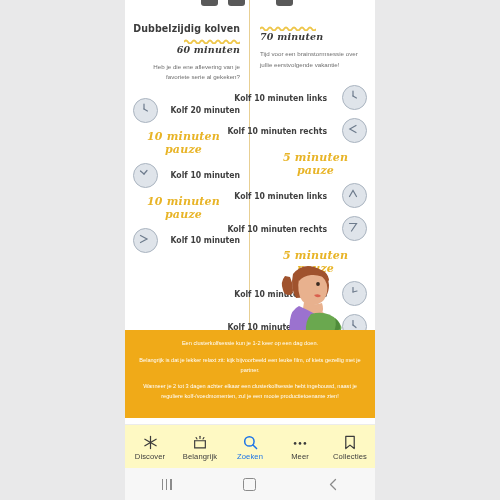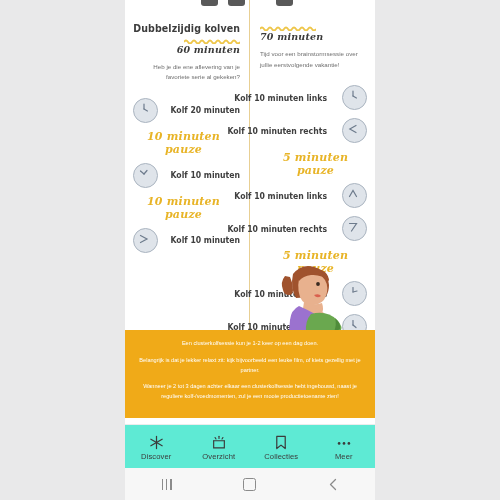--- a/index.html
+++ b/index.html
@@ -104,21 +104,21 @@
     padding:9px 14px 0 14px;
   }
   .note p{
     margin:0 0 7px 0;color:#ffffff;font-size:5.6px;line-height:1.75;
     text-align:center;font-family:"Liberation Sans",sans-serif;
   }
 
   
   .appnav{
     position:absolute;left:125px;top:424px;width:250px;height:44px;
-    background:#5eead4;display:flex;align-items:center;
+    background:#fef9c3;display:flex;align-items:center;
     border-top:1px solid #ececec;
   }
   .navitem{
     flex:1;display:flex;flex-direction:column;align-items:center;
     justify-content:center;gap:2px;
   }
   .navicon{height:16px;display:flex;align-items:flex-end;}
   .navlabel{font-size:7.6px;color:#3b3b3b;letter-spacing:.1px;}
   .navitem.active .navlabel{color:#1a73e8;}
 
@@ -334,48 +334,59 @@
         <svg width="16" height="15" viewBox="0 0 18 16">
             <g stroke="#3b3b3b" stroke-width="1.3" fill="none" stroke-linecap="round">
               <path d="M3 6 V14 H15 V6"></path>
               <path d="M3 6 H15"></path>
               <path d="M9 1 V3.4"></path>
               <path d="M4.6 2.4 L5.6 4"></path>
               <path d="M13.4 2.4 L12.4 4"></path>
             </g>
           </svg>
       </span>
-      <span class="navlabel">Overzicht</span>
-    </div>
-
-
-    <div class="navitem">
+      <span class="navlabel">Belangrijk</span>
+    </div>
+
+    <div class="navitem active">
       <span class="navicon">
-        <svg width="14" height="15" viewBox="0 0 14 16">
-            <g stroke="#3b3b3b" stroke-width="1.3" fill="none" stroke-linejoin="round">
-              <path d="M2.5 1.5 H11.5 V14.5 L7 10.8 L2.5 14.5 Z"></path>
+        <svg width="15" height="15" viewBox="0 0 16 16">
+            <g stroke="#1a73e8" stroke-width="1.6" fill="none" stroke-linecap="round">
+              <circle cx="6.8" cy="6.8" r="5"></circle>
+              <path d="M10.6 10.6 L14.5 14.5"></path>
             </g>
           </svg>
       </span>
-      <span class="navlabel">Collecties</span>
+      <span class="navlabel">Zoeken</span>
     </div>
 
     <div class="navitem">
       <span class="navicon">
         <svg width="16" height="15" viewBox="0 0 18 16">
             <g fill="#3b3b3b">
               <circle cx="3.5" cy="9" r="1.5"></circle>
               <circle cx="9" cy="9" r="1.5"></circle>
               <circle cx="14.5" cy="9" r="1.5"></circle>
             </g>
           </svg>
       </span>
       <span class="navlabel">Meer</span>
     </div>
 
+    <div class="navitem">
+      <span class="navicon">
+        <svg width="14" height="15" viewBox="0 0 14 16">
+            <g stroke="#3b3b3b" stroke-width="1.3" fill="none" stroke-linejoin="round">
+              <path d="M2.5 1.5 H11.5 V14.5 L7 10.8 L2.5 14.5 Z"></path>
+            </g>
+          </svg>
+      </span>
+      <span class="navlabel">Collecties</span>
+    </div>
+
   </div>
 
   <div class="sysbar">
     <div class="sysbtn">
       <span class="sys-recents">
           <i></i>
           <i></i>
           <i></i>
         </span>
     </div>

